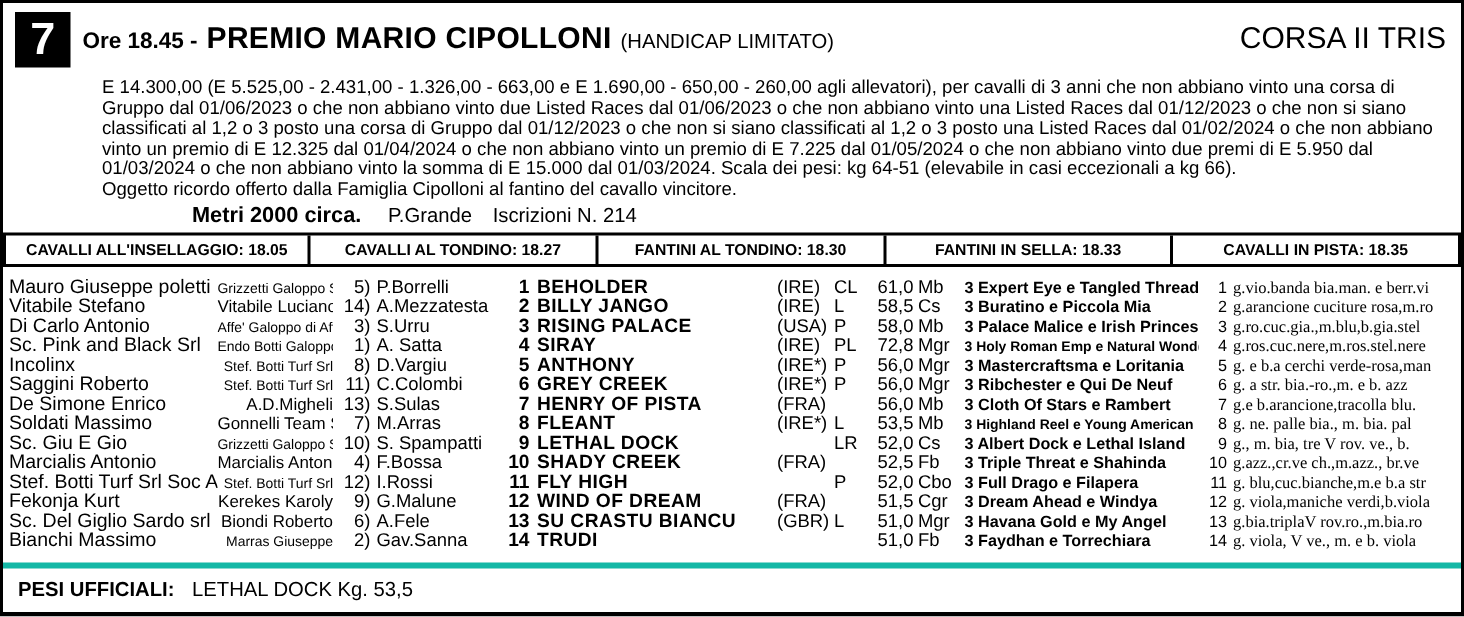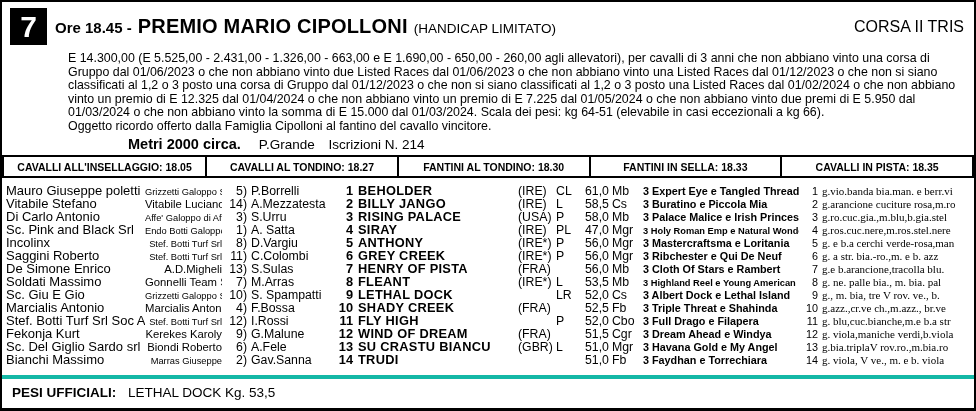--- a/index.html
+++ b/index.html
@@ -10,21 +10,21 @@
     font-family:"Liberation Sans",sans-serif;
   }
   
   .header{display:flex;align-items:center;padding:6px 10px 0 8px;}
   .race-num{width:37px;height:37px;background:#000;color:#fff;font-weight:bold;
     font-size:30px;display:flex;align-items:center;justify-content:center;flex:0 0 auto;}
   .title-wrap{margin-left:8px;display:flex;align-items:baseline;white-space:nowrap;}
   .time-prefix{font-weight:bold;font-size:15px;}
   .race-title{font-weight:bold;font-size:20px;margin-left:6px;letter-spacing:.2px;}
   .race-subtitle{font-size:13.5px;margin-left:6px;}
-  .corsa{margin-left:auto;font-size:16px;align-self:center;white-space:nowrap;}
+  .corsa{margin-left:auto;font-size:20px;align-self:center;white-space:nowrap;}
   
   .conditions{margin:7px 14px 0 66px;font-size:12.4px;line-height:13.5px;}
   .conditions .b{font-weight:normal;}
   .gift-line{margin:0 14px 0 66px;font-size:12.4px;line-height:13.5px;}
   
   .meta{margin:3px 0 0 126px;font-size:13.5px;white-space:nowrap;}
   .meta .distance{font-weight:bold;font-size:14.5px;}
   .meta .track{margin-left:14px;}
   .meta .entries{margin-left:10px;}
   
@@ -138,21 +138,21 @@
 
   <div class="runner-row">
     <span class="c-owner">Sc. Pink and Black Srl</span>
     <span class="c-trainer small">Endo Botti Galoppo so</span>
     <span class="c-draw">1)</span>
     <span class="c-jockey">A. Satta</span>
     <span class="c-num">4</span>
     <span class="c-horse">SIRAY</span>
     <span class="c-country">(IRE)</span>
     <span class="c-letters">PL</span>
-    <span class="c-weight"><span>47,0</span><span class="coat">Mgr</span></span>
+    <span class="c-weight"><span>72,8</span><span class="coat">Mgr</span></span>
     <span class="c-pedigree small">3 Holy Roman Emp e Natural Wonder</span>
     <span class="c-colnum">4</span>
     <span class="c-colors">g.ros.cuc.nere,m.ros.stel.nere</span>
   </div>
 
   <div class="runner-row">
     <span class="c-owner">Incolinx</span>
     <span class="c-trainer small">Stef. Botti Turf Srl</span>
     <span class="c-draw">8)</span>
     <span class="c-jockey">D.Vargiu</span>

